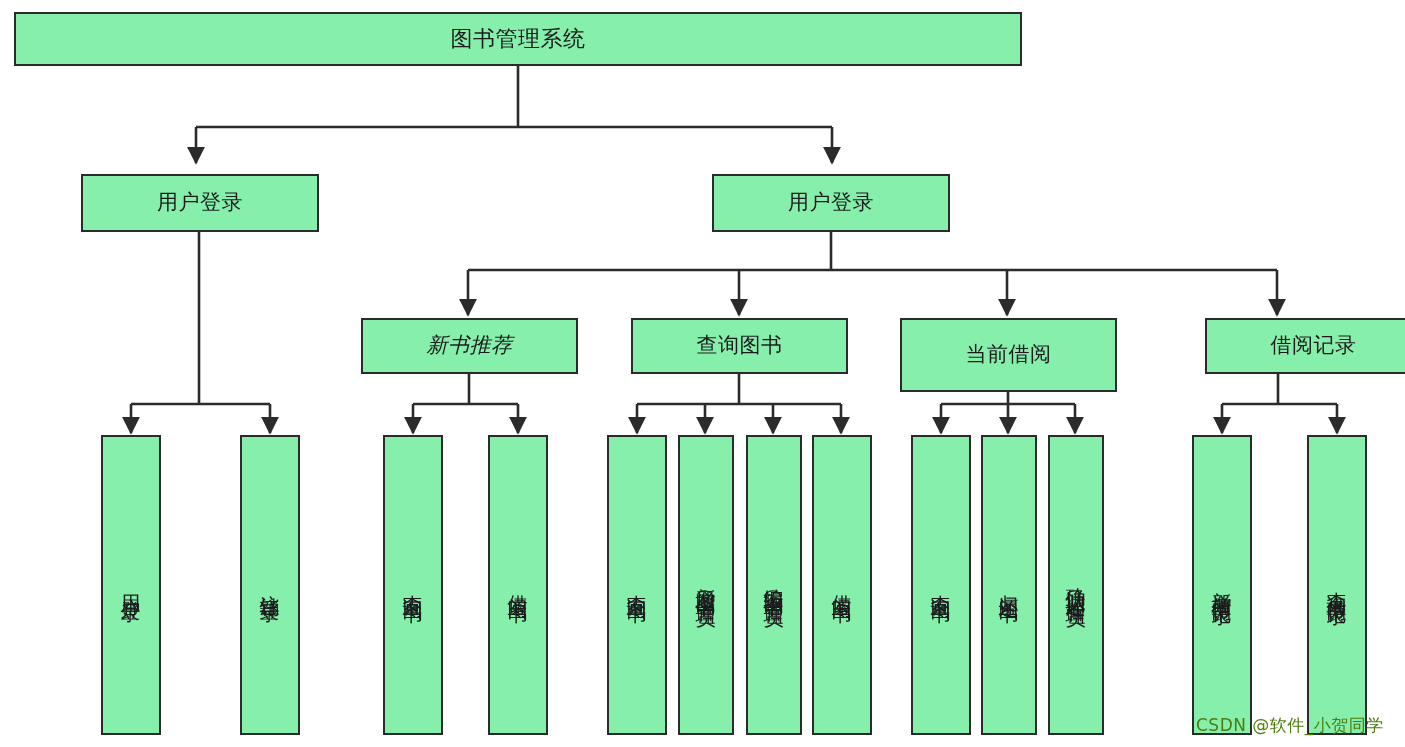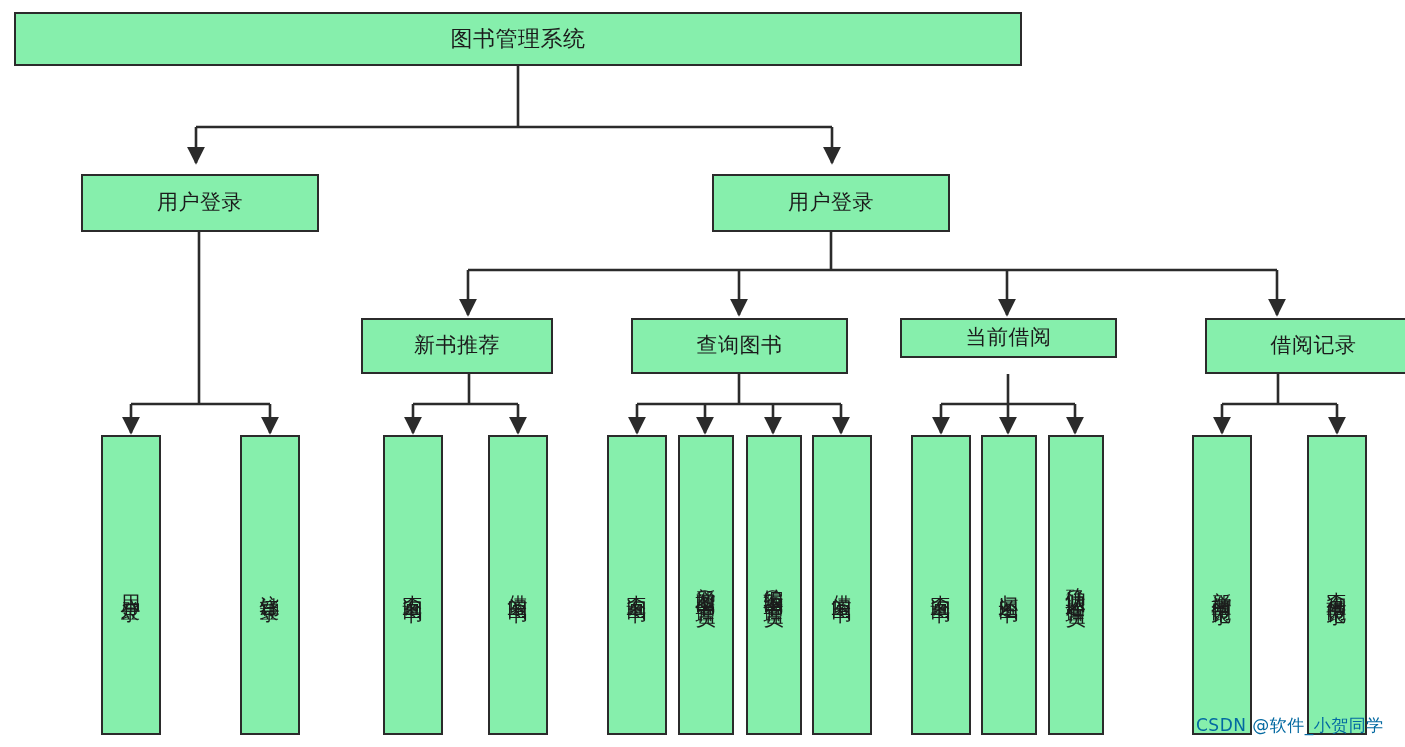--- a/index.html
+++ b/index.html
@@ -59,21 +59,21 @@
     text-orientation: upright;
     letter-spacing: 3px;
     white-space: nowrap;
     line-height: 1;
   }
   #watermark {
     position: absolute;
     left: 1196px;
     top: 714px;
     font-size: 17px;
-    color: #0369a1;
+    color: #4d7c0f;
     font-family: "DejaVu Sans", "Liberation Sans", sans-serif;
     white-space: nowrap;
     z-index: 6;
     letter-spacing: 0.5px;
   }
 </style>
 </head>
 <body>
 
 <div id="canvas">
@@ -133,29 +133,29 @@
   </div>
 
   <div class="node horiz" style="left:81px; top:174px; width:238px; height:58px;">
     <span class="label">用户登录</span>
   </div>
 
   <div class="node horiz" style="left:712px; top:174px; width:238px; height:58px;">
     <span class="label">用户登录</span>
   </div>
 
-  <div class="node horiz" style="left:361px; top:318px; width:192px; height:56px;">
+  <div class="node horiz" style="left:361px; top:318px; width:217px; height:56px;font-style:italic;">
     <span class="label">新书推荐</span>
   </div>
 
   <div class="node horiz" style="left:631px; top:318px; width:217px; height:56px;">
     <span class="label">查询图书</span>
   </div>
 
-  <div class="node horiz" style="left:900px; top:318px; width:217px; height:40px;">
+  <div class="node horiz" style="left:900px; top:318px; width:217px; height:74px;">
     <span class="label">当前借阅</span>
   </div>
 
   <div class="node horiz" style="left:1170px; top:318px; width:217px; height:56px;margin-left:35px;">
     <span class="label">借阅记录</span>
   </div>
 
   <div class="node vert" style="left:101px; top:435px; width:60px; height:300px;">
     <span class="label">用户登录</span>
   </div>

